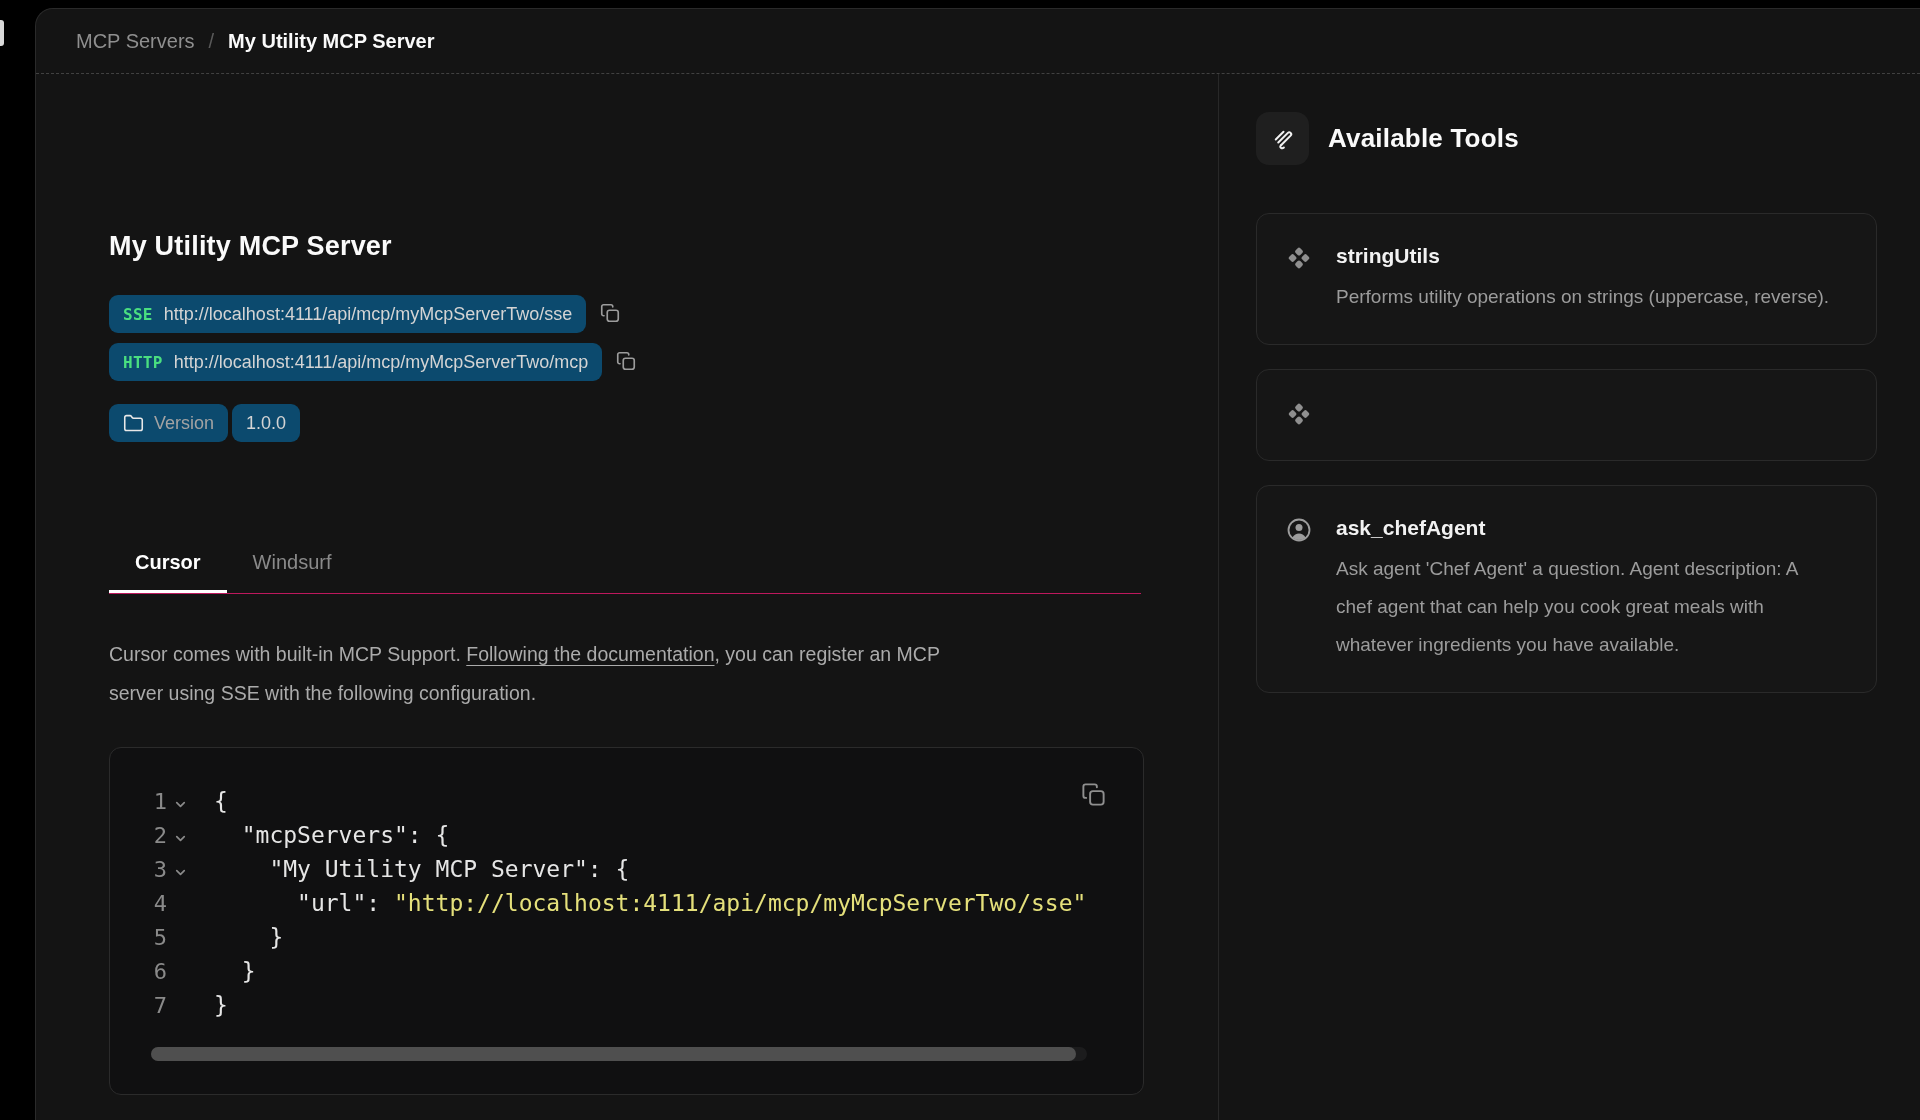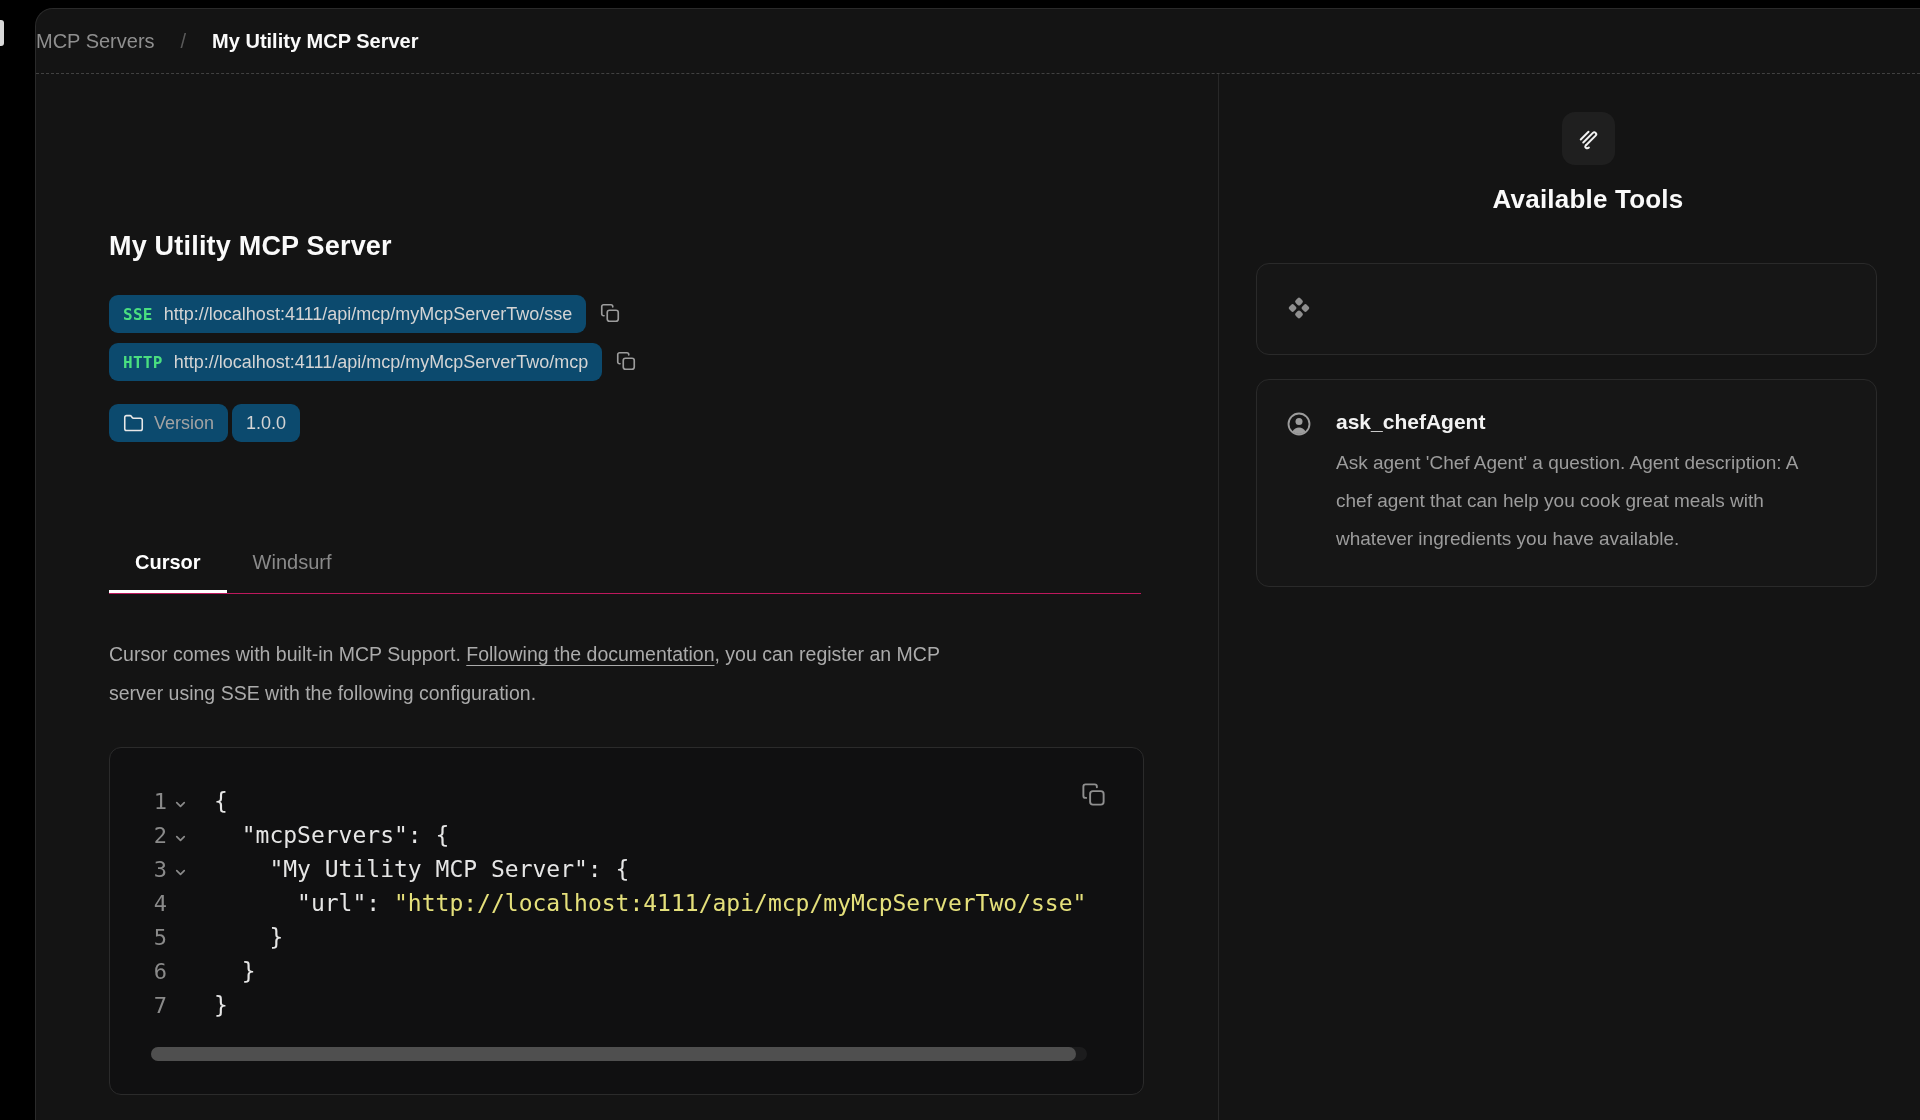--- a/index.html
+++ b/index.html
@@ -11,22 +11,22 @@
   .left-strip { position:absolute; left:0; top:0; width:35px; height:100%; background:#000; }
   .left-sliver { position:absolute; left:0; top:20px; width:4px; height:26px;
                  background:#d9d9d9; border-radius:0 3px 3px 0; }
 
   
   .panel { position:absolute; left:35px; top:8px; right:0; bottom:0; background:#141414;
            border-top-left-radius:18px; border-top:1px solid #2a2a2a; border-left:1px solid #2a2a2a;
            overflow:hidden; display:flex; flex-direction:column; }
 
   
-  .hdr { flex:0 0 65px; height:65px; display:flex; align-items:center; gap:26px;
-         border-bottom:1px dashed #414141; font-size:20px; }
+  .hdr { flex:0 0 65px; height:65px; display:flex; align-items:center; gap:14px;
+         padding-left:40px; border-bottom:1px dashed #414141; font-size:20px; }
   .bc-parent { color:#8f8f8f; font-weight:500; cursor:pointer; }
   .bc-sep { color:#5a5a5a; }
   .bc-current { color:#fafafa; font-weight:600; }
 
   .body-row { flex:1; display:flex; min-height:0; }
 
   
   .main-col { flex:0 0 1183px; width:1183px; border-right:1px solid #282828;
               padding-left:73px; }
   .page-title { margin-top:156px; font-size:27px; line-height:32px; font-weight:700;
@@ -69,21 +69,21 @@
   .ct { white-space:pre; margin-left:21px; }
   .str { color:#e5e07b; }
   .code-copy { position:absolute; top:33px; right:36px; background:none; border:none;
                padding:0; cursor:pointer; display:flex; }
   .hscroll-track { position:absolute; left:41px; right:56px; bottom:33px; height:14px;
                    border-radius:7px; background:rgba(255,255,255,0.05); }
   .hscroll-thumb { width:98.8%; height:100%; border-radius:7px; background:#4f4f4f; }
 
   
   .right-col { flex:1; padding:38px 0 0 37px; }
-  .tools-header { display:flex; align-items:center; gap:19px;flex-direction:column; }
+  .tools-header { display:flex; align-items:center; gap:19px; }
   .tools-icon-box { width:53px; height:53px; background:#1f1f1f; border-radius:13px;
                     display:flex; align-items:center; justify-content:center; }
   .tools-title { font-size:26px; font-weight:700; color:#fafafa; letter-spacing:.2px; }
   .tool-cards { margin-top:48px; width:621px; display:flex; flex-direction:column; gap:24px; }
   .tool-card { background:#161616; border:1px solid #2a2a2a; border-radius:13px;
                padding:28px 28px; display:flex; gap:23px; cursor:pointer; }
   .tool-icon { flex:0 0 28px; margin-top:2px; }
   .tool-name { font-size:21px; font-weight:700; color:#f2f2f2; line-height:28px; }
   .tool-desc { margin-top:8px; font-size:19px; line-height:38px; color:#9c9c9c; max-width:500px; }
 </style>
@@ -234,30 +234,44 @@
               <path d="M6.2 12.4 L12.4 6.2"></path>
               <path d="M8.2 14.8 L15.9 7.1 a1.55 1.55 0 0 1 2.2 2.2 L10.6 16.8"></path>
               <path d="M10.6 16.8 q-1.5 1.5 -0.2 2.3 q1.2 0.75 2.3-0.35"></path>
             </svg>
           </div>
           <div class="tools-title">Available Tools</div>
         </div>
 
         <div class="tool-cards">
 
-
           <div class="tool-card">
             <span class="tool-icon">
               <svg width="28" height="28" viewBox="0 0 24 24" fill="#8f8f8f">
                 <rect x="9.2" y="3.7" width="5.6" height="5.6" rx="1.6" transform="rotate(45 12 6.5)"></rect>
                 <rect x="3.7" y="9.2" width="5.6" height="5.6" rx="1.6" transform="rotate(45 6.5 12)"></rect>
                 <rect x="14.7" y="9.2" width="5.6" height="5.6" rx="1.6" transform="rotate(45 17.5 12)"></rect>
                 <rect x="9.2" y="14.7" width="5.6" height="5.6" rx="1.6" transform="rotate(45 12 17.5)"></rect>
               </svg>
             </span>
+            <div class="tool-body">
+              <div class="tool-name">stringUtils</div>
+              <div class="tool-desc">Performs utility operations on strings (uppercase, reverse).</div>
+            </div>
+          </div>
+
+          <div class="tool-card">
+            <span class="tool-icon">
+              <svg width="28" height="28" viewBox="0 0 24 24" fill="#8f8f8f">
+                <rect x="9.2" y="3.7" width="5.6" height="5.6" rx="1.6" transform="rotate(45 12 6.5)"></rect>
+                <rect x="3.7" y="9.2" width="5.6" height="5.6" rx="1.6" transform="rotate(45 6.5 12)"></rect>
+                <rect x="14.7" y="9.2" width="5.6" height="5.6" rx="1.6" transform="rotate(45 17.5 12)"></rect>
+                <rect x="9.2" y="14.7" width="5.6" height="5.6" rx="1.6" transform="rotate(45 12 17.5)"></rect>
+              </svg>
+            </span>
           </div>
 
           <div class="tool-card">
             <span class="tool-icon">
               <svg width="28" height="28" viewBox="0 0 24 24" fill="none">
                 <circle cx="12" cy="12" r="9" stroke="#9c9c9c" stroke-width="1.6"></circle>
                 <circle cx="12" cy="9.8" r="3" fill="#9c9c9c"></circle>
                 <path d="M6.3 18.5 C7.8 15.9 9.7 14.9 12 14.9 C14.3 14.9 16.2 15.9 17.7 18.5 A9 9 0 0 1 6.3 18.5 Z" fill="#9c9c9c"></path>
               </svg>
             </span>

